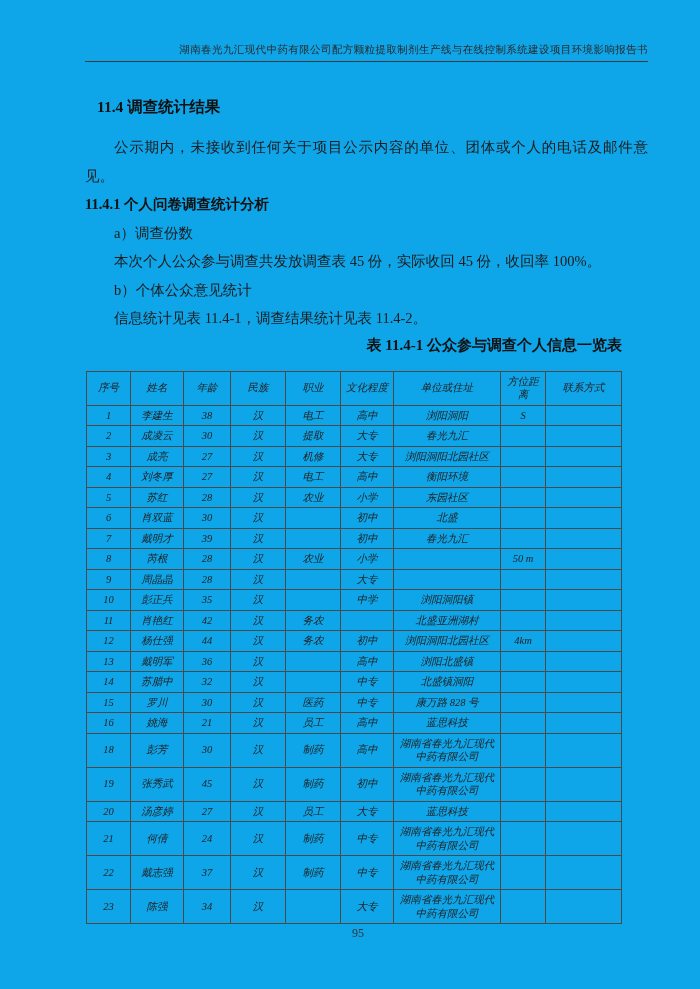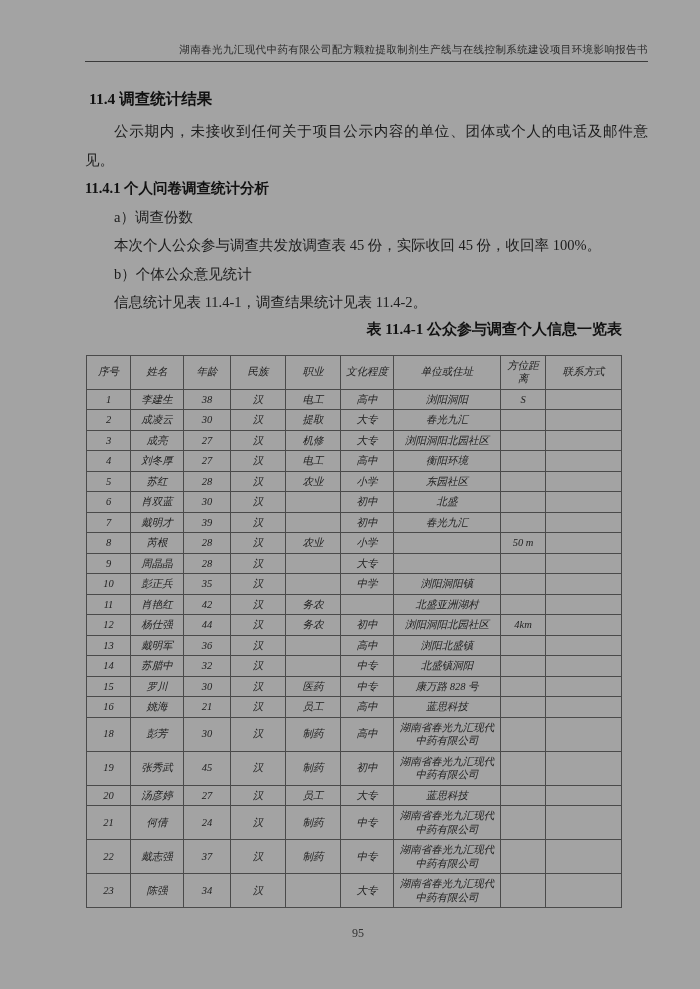--- a/index.html
+++ b/index.html
@@ -3,41 +3,41 @@
 <meta charset="utf-8">
 <style>
   html, body { margin: 0; padding: 0; background: #ffffff; }
   body {
     width: 700px; height: 989px;
     font-family: "Liberation Serif", "DejaVu Serif", serif;
     color: #1c1c1c;
     position: relative;
     overflow: hidden;
   }
-  .page { position: absolute; inset: 0; background: #a3a3a3; }
+  .page { position: absolute; inset: 0; background: #0ea5e9; }
 
   
   .running-header {
     position: absolute; top: 43px; left: 85px; width: 563px;
     text-align: right; font-size: 10.5px; letter-spacing: 0.4px;
     color: #2a2a2a; white-space: nowrap;
   }
   .header-rule {
     position: absolute; top: 61px; left: 85px; width: 563px;
     border-top: 1.6px solid #3a3a3a; height: 0;
   }
 
   
   .content {
     position: absolute; top: 80px; left: 85px; width: 563px;
     font-size: 14.5px; line-height: 28.5px;
   }
   .section-heading {
     font-size: 15.5px; font-weight: bold; color: #111;
-    margin: 4px; line-height: 29px;
+    margin: 12px; line-height: 29px;
   }
   .para { margin: 0; text-align: justify; text-indent: 2em; color: #1c1c1c; }
   .subsection-heading {
     font-size: 14.5px; font-weight: bold; color: #111;
     margin: 0; line-height: 28.5px;
   }
   .indent-line { margin: 0; text-indent: 2em; }
 
   
   .table-wrap { margin-top: 1px; }

